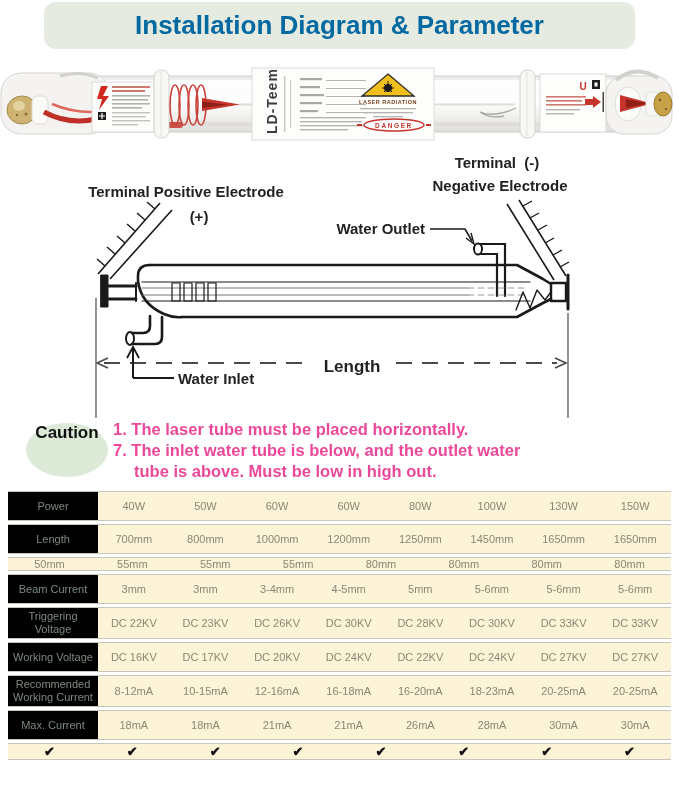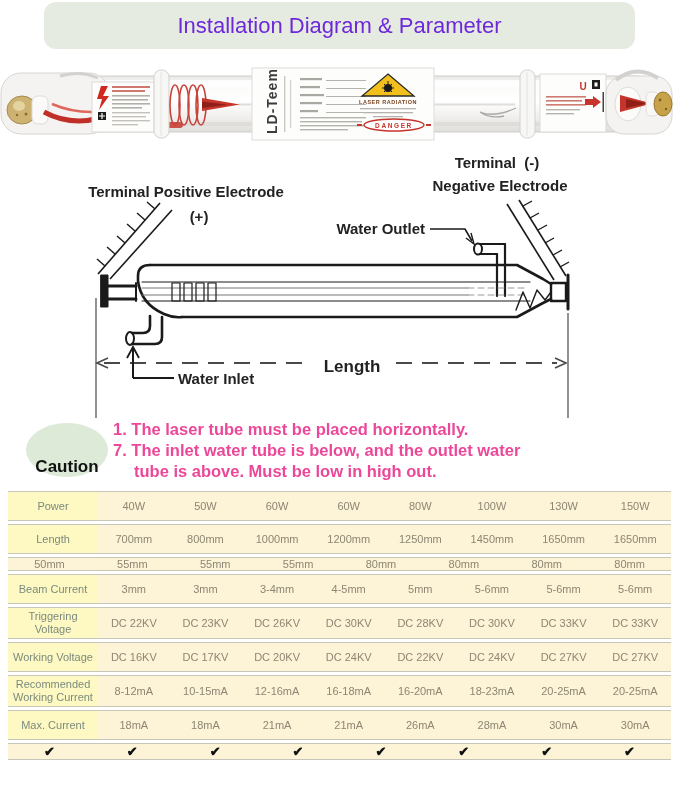--- a/index.html
+++ b/index.html
@@ -2,45 +2,45 @@
 <html><head>
 <meta charset="utf-8">
 <style>
   html,body{margin:0;padding:0;background:#ffffff;}
   .page{position:relative;width:679px;height:792px;background:#ffffff;overflow:hidden;
         font-family:"Liberation Sans",sans-serif;}
 
   
   .title-banner{position:absolute;left:44px;top:2px;width:591px;height:47px;
     background:#e6ebe2;border-radius:12px;display:flex;align-items:center;justify-content:center;}
-  .title-banner span{font-size:22px;font-weight:normal;color:#6d28d9;}
+  .title-banner span{font-size:26px;font-weight:bold;color:#0369a1;}
 
   
   .photo{position:absolute;left:0;top:60px;}
   .diagram{position:absolute;left:0;top:148px;}
 
   .dlabel{font-family:"Liberation Sans",sans-serif;font-weight:bold;font-size:15px;fill:#222222;}
   .dlen{font-size:17px;}
   .brand{font-family:"Liberation Sans",sans-serif;font-weight:bold;font-size:14px;fill:#3b3b3b;letter-spacing:1px;}
   .wtitle{font-family:"Liberation Sans",sans-serif;font-weight:bold;font-size:5.5px;fill:#7a4420;letter-spacing:.5px;}
   .danger{font-family:"Liberation Sans",sans-serif;font-weight:bold;font-size:6.5px;fill:#c5352c;letter-spacing:1.6px;}
   .ulogo{font-family:"Liberation Sans",sans-serif;font-weight:bold;font-size:10px;fill:#c5352c;}
 
   
   .caution-badge{position:absolute;left:26px;top:423px;width:82px;height:54px;background:#dcead7;
-    border-radius:50%;display:flex;align-items:flex-end;justify-content:center;
+    border-radius:50%;display:flex;align-items:flex-start;justify-content:center;
     font-size:17px;font-weight:bold;color:#111111;}
   .caution-text{position:absolute;left:113px;top:419px;font-size:16.5px;font-weight:bold;
     color:#ec4899;line-height:21px;}
   .caution-text .indent{padding-left:21px;}
 
   
   .ptable{position:absolute;left:8px;top:491px;width:663px;}
   .trow{display:flex;margin-bottom:3px;border-top:1px solid #c6c6ba;border-bottom:1px solid #c6c6ba;}
-  .tlabel{width:86px;min-height:24px;background:#fef9c3;color:#7b8a7e;font-size:11px;
+  .tlabel{width:86px;min-height:24px;background:#000000;color:#7b8a7e;font-size:11px;
     display:flex;align-items:center;justify-content:center;text-align:center;padding:2px 2px;line-height:13px;}
   .tcell{flex:1;background:#fdf3d6;color:#8d8674;font-size:11px;
     display:flex;align-items:center;justify-content:center;text-align:center;}
   .trow.check .tcell{color:#111111;font-weight:bold;font-size:13px;}
 </style>
 </head>
 <body>
 
 <div class="page">
 

